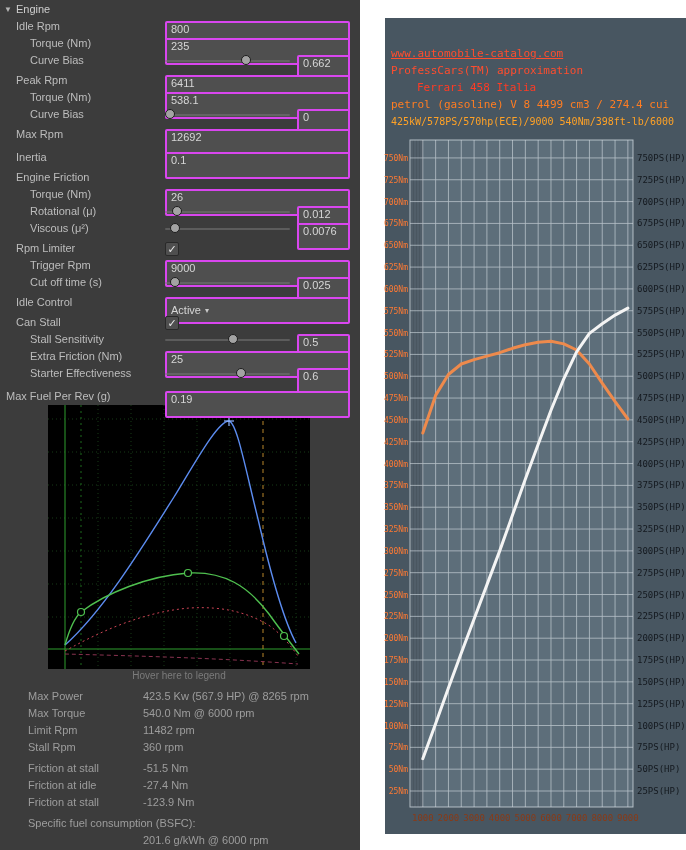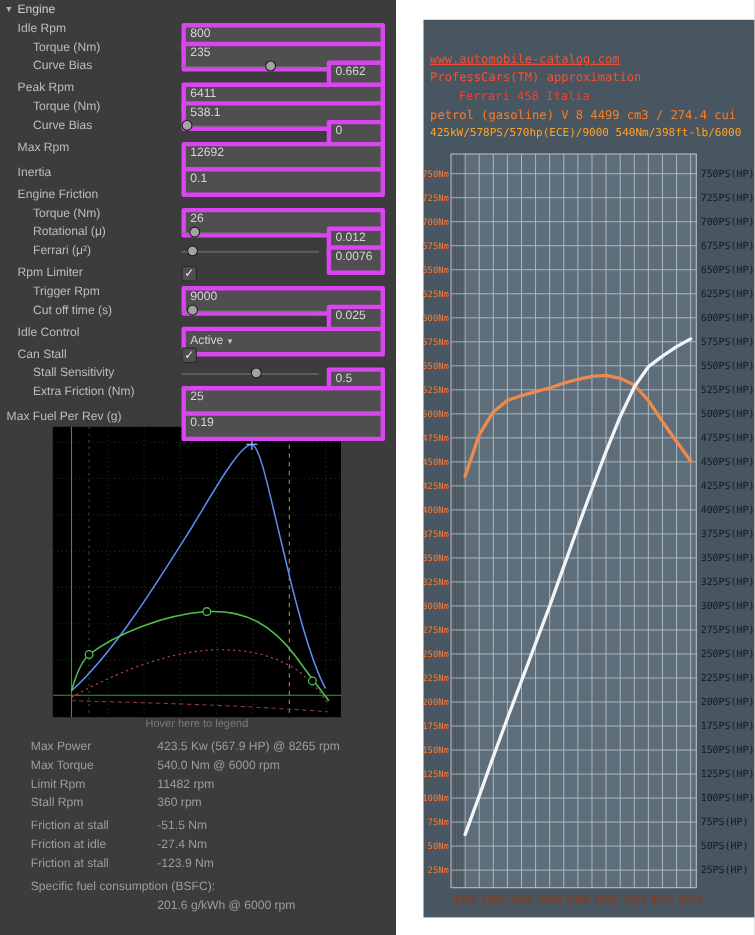--- a/index.html
+++ b/index.html
@@ -9,21 +9,21 @@
   
   .inspector{position:absolute;left:0;top:0;width:360px;height:850px;background:#3c3c3c;color:#c2c2c2;font-size:11px;}
   .ihead{height:18px;padding:3px 0 0 4px;color:#cfcfcf;}
   .tri{display:inline-block;font-size:8px;color:#b4b4b4;margin-right:4px;vertical-align:1px;}
   .irow{position:relative;height:17px;}
   .g3{height:3px;}
   .g6{height:6px;}
   .ilabel{position:absolute;top:2px;color:#bdbdbd;white-space:nowrap;}
   .ind0{left:6px;} .ind1{left:16px;} .ind2{left:30px;}
   .ictrl{position:absolute;left:165px;right:10px;top:1px;height:15px;display:flex;align-items:center;}
-  .ifield{flex:1;height:27px;background:#4f4f4f;border:4px solid #d946ef;border-radius:2px;padding:0 4px;line-height:13px;color:#d6d6d6;overflow:hidden;white-space:nowrap;margin-top:16px;}
+  .ifield{flex:1;height:27px;background:#4f4f4f;border:2px solid #d946ef;border-radius:2px;padding:0 4px;line-height:13px;color:#d6d6d6;overflow:hidden;white-space:nowrap;margin-top:16px;}
   .inum{flex:0 0 53px;}
   .itrack{position:relative;flex:1;height:15px;margin-right:7px;}
   .itrack::before{content:"";position:absolute;left:0;right:0;top:7px;height:2px;background:#777;opacity:.55;border-radius:1px;}
   .iknob{position:absolute;top:2px;width:10px;height:10px;border-radius:50%;background:#a3a3a3;border:1px solid #1d1d1d;}
   .icheck{width:14px;height:14px;background:#4f4f4f;border:1px solid #292929;border-radius:2px;color:#eaeaea;font-size:11px;line-height:12px;text-align:center;}
   .idrop{display:flex;align-items:center;}
   .iarrow{color:#c9c9c9;font-size:8px;padding-left:4px;}
   .graph-wrap{margin:0 0 0 48px;width:262px;height:264px;background:#000;}
   .graph-hint{width:262px;margin-left:48px;height:14px;line-height:14px;text-align:center;color:#7b7b7b;font-size:10px;}
   .stats{margin-top:6px;}
@@ -120,21 +120,21 @@
       <div class="irow">
         <span class="ilabel ind2">Rotational (μ)</span>
         <div class="ictrl">
           <div class="itrack">
             <div class="iknob" style="left: calc(6% - 0.6px);"></div>
           </div>
           <div class="ifield inum">0.012</div>
         </div>
       </div>
       <div class="irow">
-        <span class="ilabel ind2">Ferrari (μ²)</span>
+        <span class="ilabel ind2">Viscous (μ²)</span>
         <div class="ictrl">
           <div class="itrack">
             <div class="iknob" style="left: calc(4% - 0.4px);"></div>
           </div>
           <div class="ifield inum">0.0076</div>
         </div>
       </div>
       <div class="g3"></div>
       <div class="irow">
         <span class="ilabel ind1">Rpm Limiter</span>
@@ -180,20 +180,29 @@
           <div class="itrack">
             <div class="iknob" style="left: calc(55% - 5.5px);"></div>
           </div>
           <div class="ifield inum">0.5</div>
         </div>
       </div>
       <div class="irow">
         <span class="ilabel ind2">Extra Friction (Nm)</span>
         <div class="ictrl">
           <div class="ifield">25</div>
+        </div>
+      </div>
+      <div class="irow">
+        <span class="ilabel ind2">Starter Effectiveness</span>
+        <div class="ictrl">
+          <div class="itrack">
+            <div class="iknob" style="left: calc(62% - 6.2px);"></div>
+          </div>
+          <div class="ifield inum">0.6</div>
         </div>
       </div>
       <div class="g6"></div>
       <div class="irow">
         <span class="ilabel ind0">Max Fuel Per Rev (g)</span>
         <div class="ictrl">
           <div class="ifield">0.19</div>
         </div>
       </div>
     </div>

